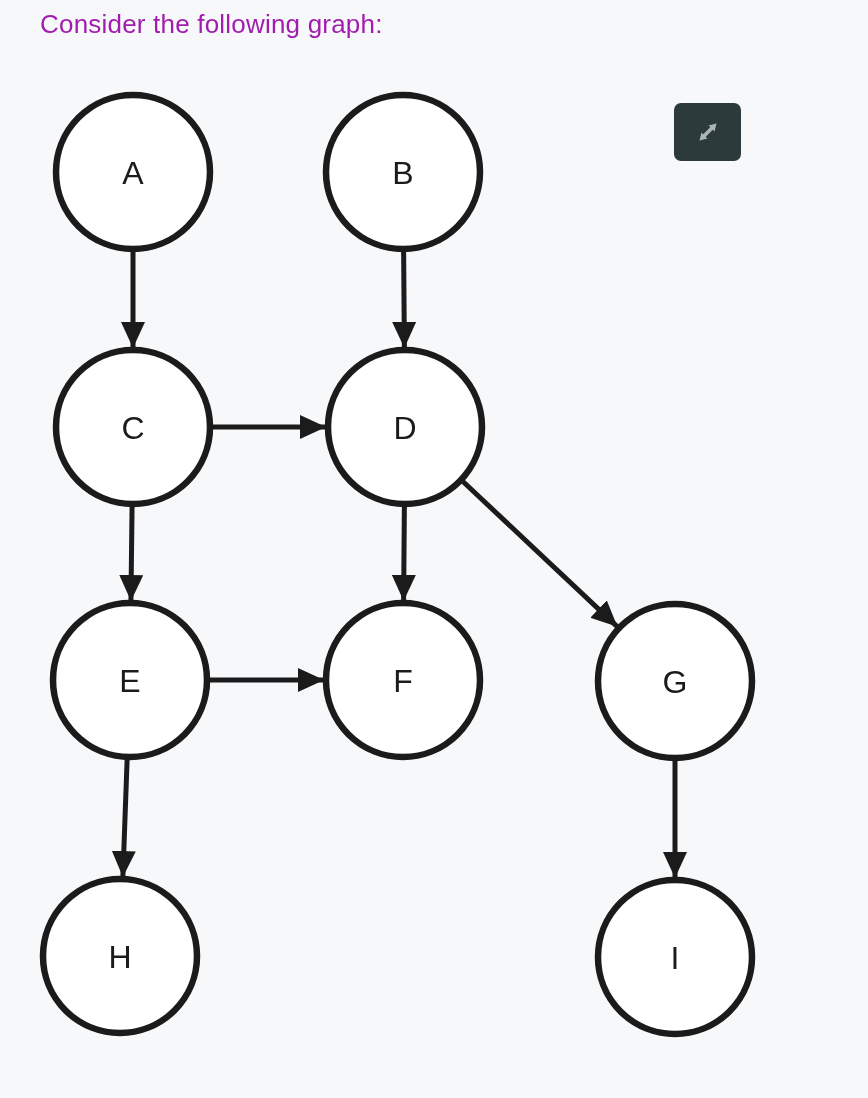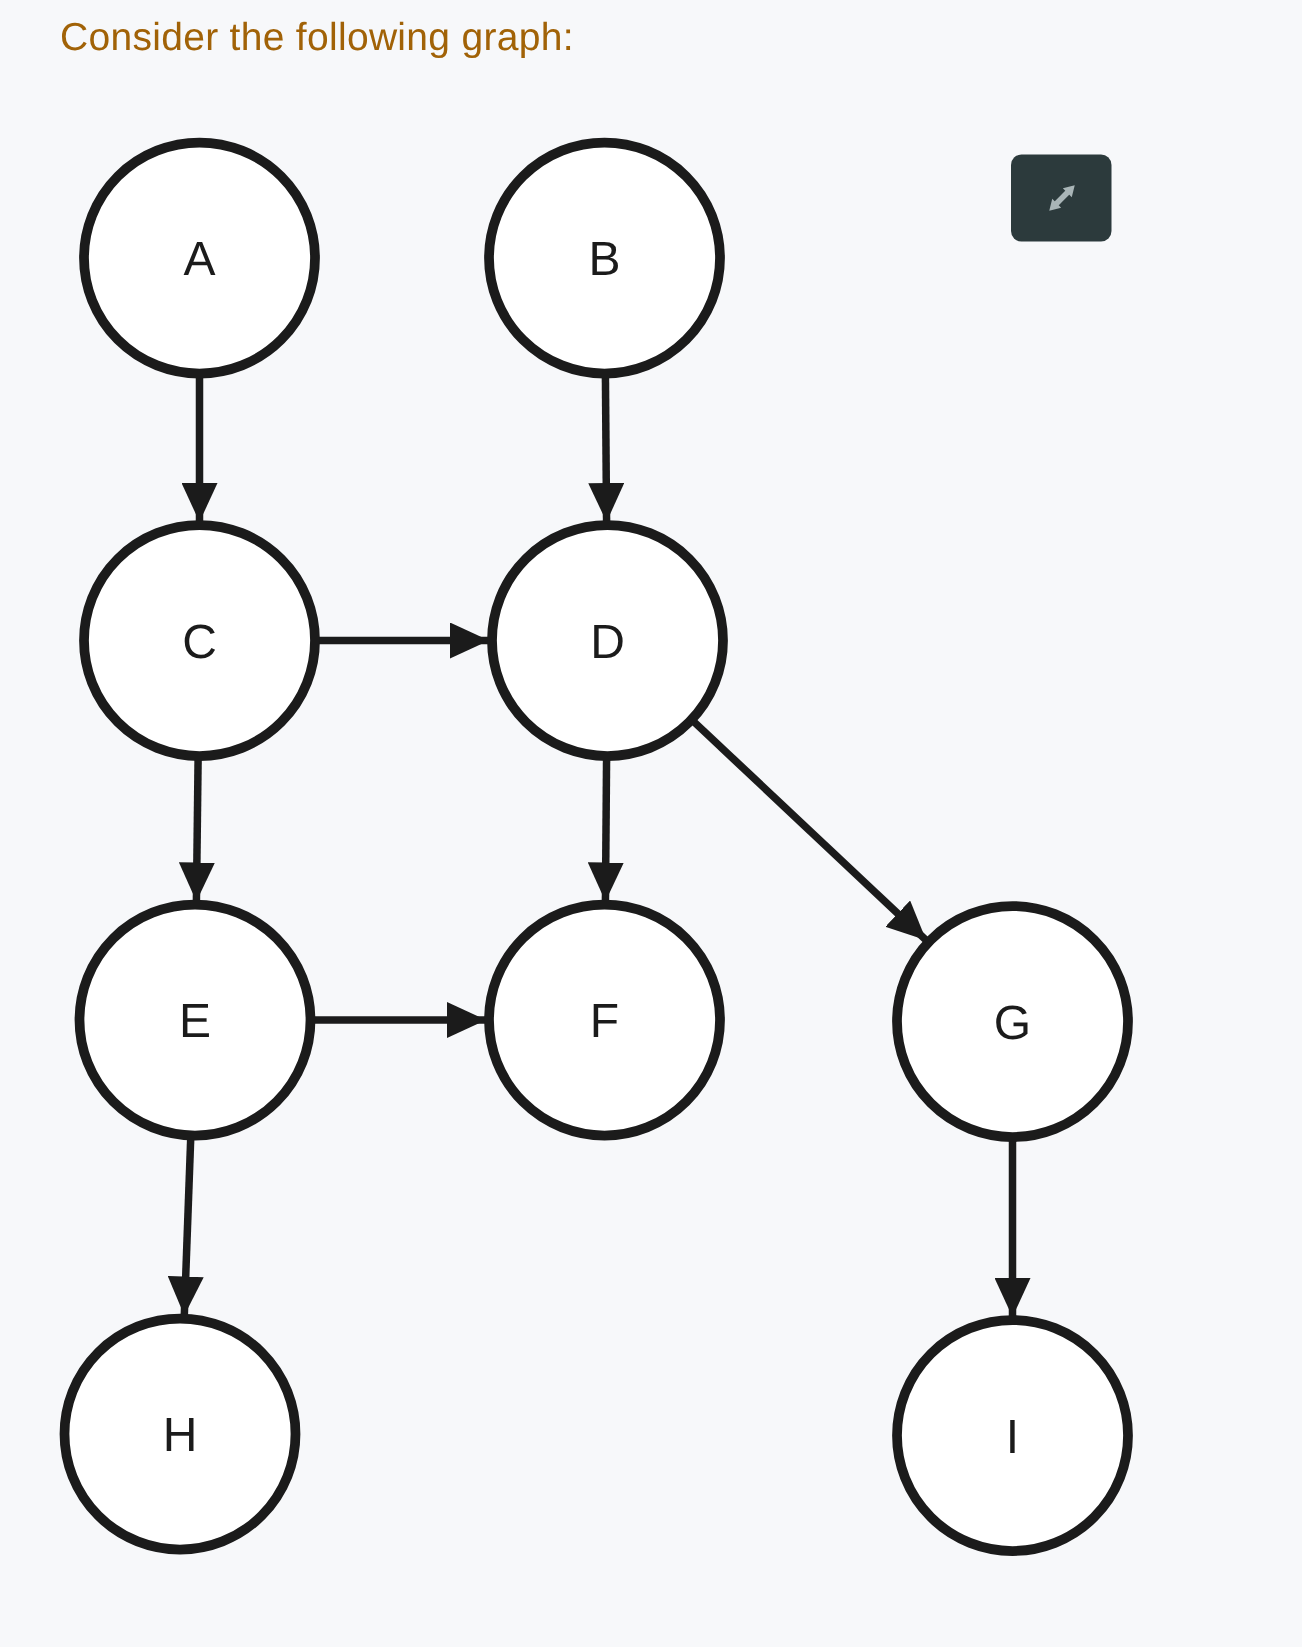--- a/index.html
+++ b/index.html
@@ -15,21 +15,21 @@
     width: 868px;
     height: 1098px;
     background: #f7f8fa;
   }
   .title {
     position: absolute;
     left: 40px;
     top: 9px;
     font-size: 26px;
     line-height: 1.2;
-    color: #a16207;
+    color: #a21caf;
     font-weight: 400;
     letter-spacing: 0.2px;
   }
   .graph-canvas {
     position: absolute;
     left: 0;
     top: 0;
   }
   .expand-btn {
     position: absolute;

